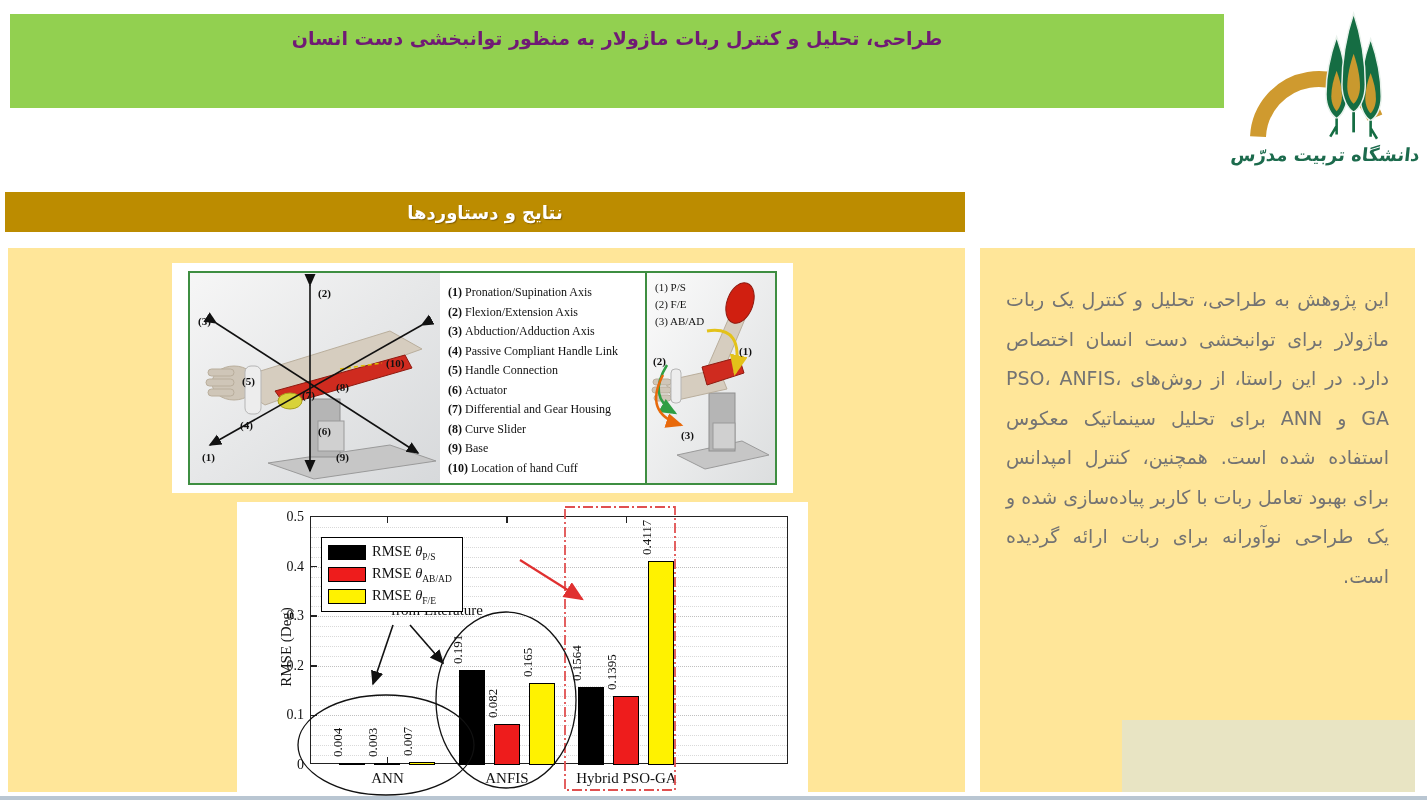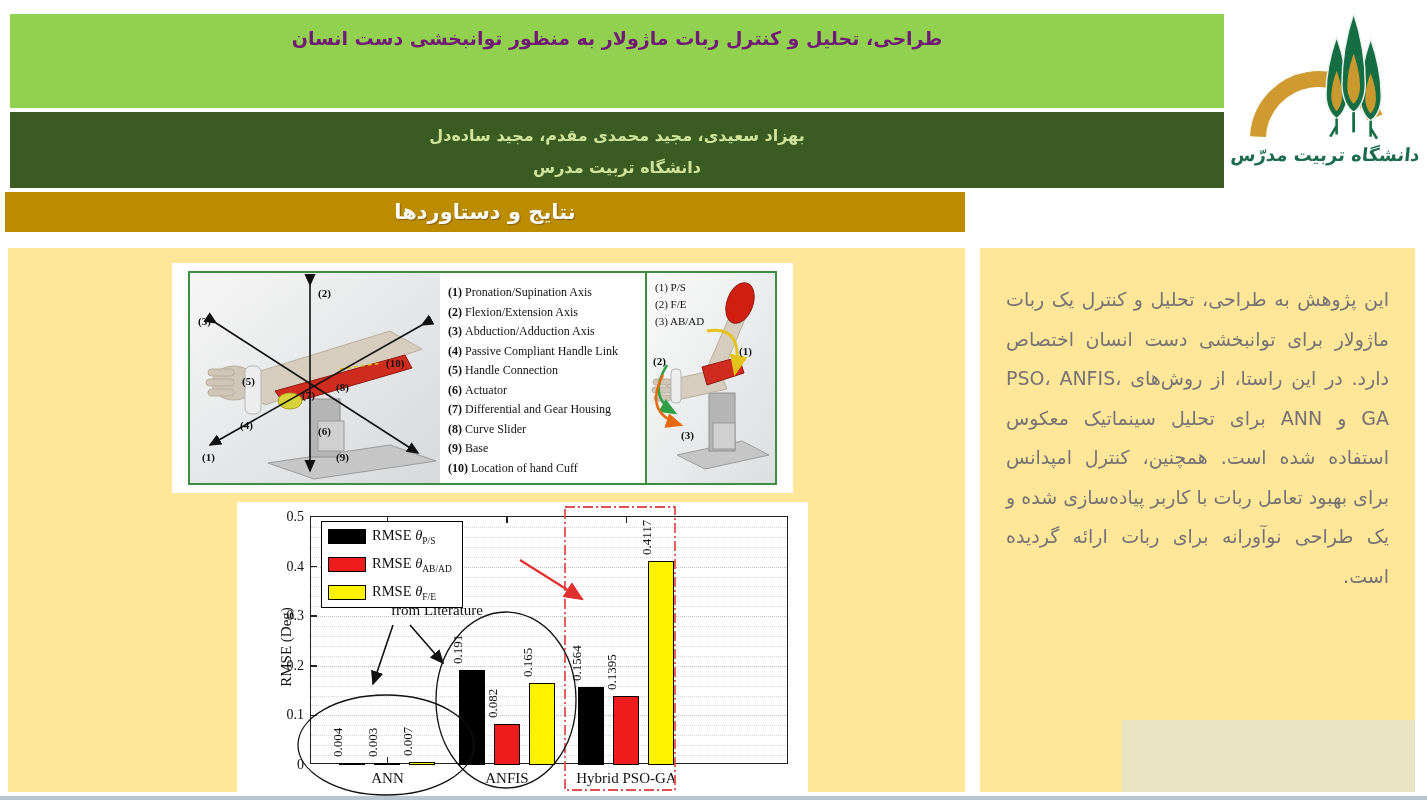--- a/index.html
+++ b/index.html
@@ -25,21 +25,21 @@
     position:absolute; left:1224px; top:0; width:203px; height:190px; background:#fff;
     display:flex; flex-direction:column; align-items:center; justify-content:flex-start;
   }
   .logo-caption {
     font-size:18px; font-weight:bold; color:#1c6b4d; direction:rtl;
     transform:skewX(-6deg); margin-top:-6px;
   }
   
   .gold-bar {
     position:absolute; top:192px; height:40px; background:#BC8C00;
-    color:#ffffff; font-weight:bold; font-size:21px; direction:rtl;
+    color:#ffffff; font-weight:bold; font-size:18px; direction:rtl;
     display:flex; align-items:center; justify-content:center;
     text-shadow:1px 1px 1px rgba(90,60,0,.55);
   }
   .gold-left  { left:5px;  width:960px; }
   .gold-right { left:980px; width:435px; }
   
   .panel { position:absolute; top:248px; height:544px; background:#FFE699; }
   .panel-left  { left:8px;   width:957px; }
   .panel-right { left:980px; width:435px; }
   .method-text {
@@ -84,42 +84,38 @@
   .bar-vlabel {
     position:absolute; font-size:13px; color:#111; white-space:nowrap;
     transform:rotate(-90deg); transform-origin:left bottom; height:14px; line-height:14px;
   }
   .cat-label { position:absolute; width:150px; text-align:center; font-size:15px; color:#111; }
   .ylabel {
     position:absolute; left:10px; top:50%; transform:translate(-0%,-50%) rotate(-90deg);
     transform-origin:center; font-size:15px; color:#111; white-space:nowrap;
   }
   .chart-legend {
-    position:absolute; left:10px; top:4px; background:#fff; border:1.5px solid #000;
-    padding:5px 10px 5px 6px; display:flex; flex-direction:column; gap:9px; z-index:3;
+    position:absolute; left:10px; top:20px; background:#fff; border:1.5px solid #000;
+    padding:5px 10px 5px 6px; display:flex; flex-direction:column; gap:3px; z-index:3;
   }
   .leg-row { display:flex; align-items:center; gap:6px; }
   .leg-swatch { width:38px; height:15px; border:1px solid #000; }
   .leg-text { font-size:14.5px; color:#111; white-space:nowrap; }
   .leg-text i { font-family:"Liberation Serif", serif; }
   .leg-text sub { font-size:9.5px; }
   .anno { position:absolute; font-size:15px; color:#111; text-align:center; z-index:2; }
   .anno-svg { position:absolute; left:0; top:0; overflow:visible; z-index:1; }
 </style>
 </head>
 <body>
 
 <div class="page">
 
   <div class="title-bar">
     <div class="t">طراحی، تحلیل و کنترل ربات ماژولار به منظور توانبخشی دست انسان</div>
-  </div>
-  <div class="authors-bar">
-    <div class="a">بهزاد سعیدی، مجید محمدی مقدم، مجید ساده‌دل</div>
-    <div class="a">دانشگاه تربیت مدرس</div>
   </div>
 
   <div class="logo-box">
     <svg width="170" height="150" viewBox="0 0 160 140">
       <path d="M 16,128 A 57,57 0 0 1 126,110" fill="none" stroke="#CF9A2F" stroke-width="15"></path>
       <g>
 
         <g transform="translate(90,96)">
           <path d="M0,-62 C6,-45 10,-26 10,-8 C10,4 5,12 0,15 C-5,12 -10,4 -10,-8 C-10,-26 -6,-45 0,-62 Z" fill="#156D43" stroke="#e9f2ec" stroke-width="1.4"></path>
           <path d="M0,-30 C3,-22 5,-14 5,-6 C5,1 2,6 0,8 C-2,6 -5,1 -5,-6 C-5,-14 -3,-22 0,-30 Z" fill="#C9992E"></path>

